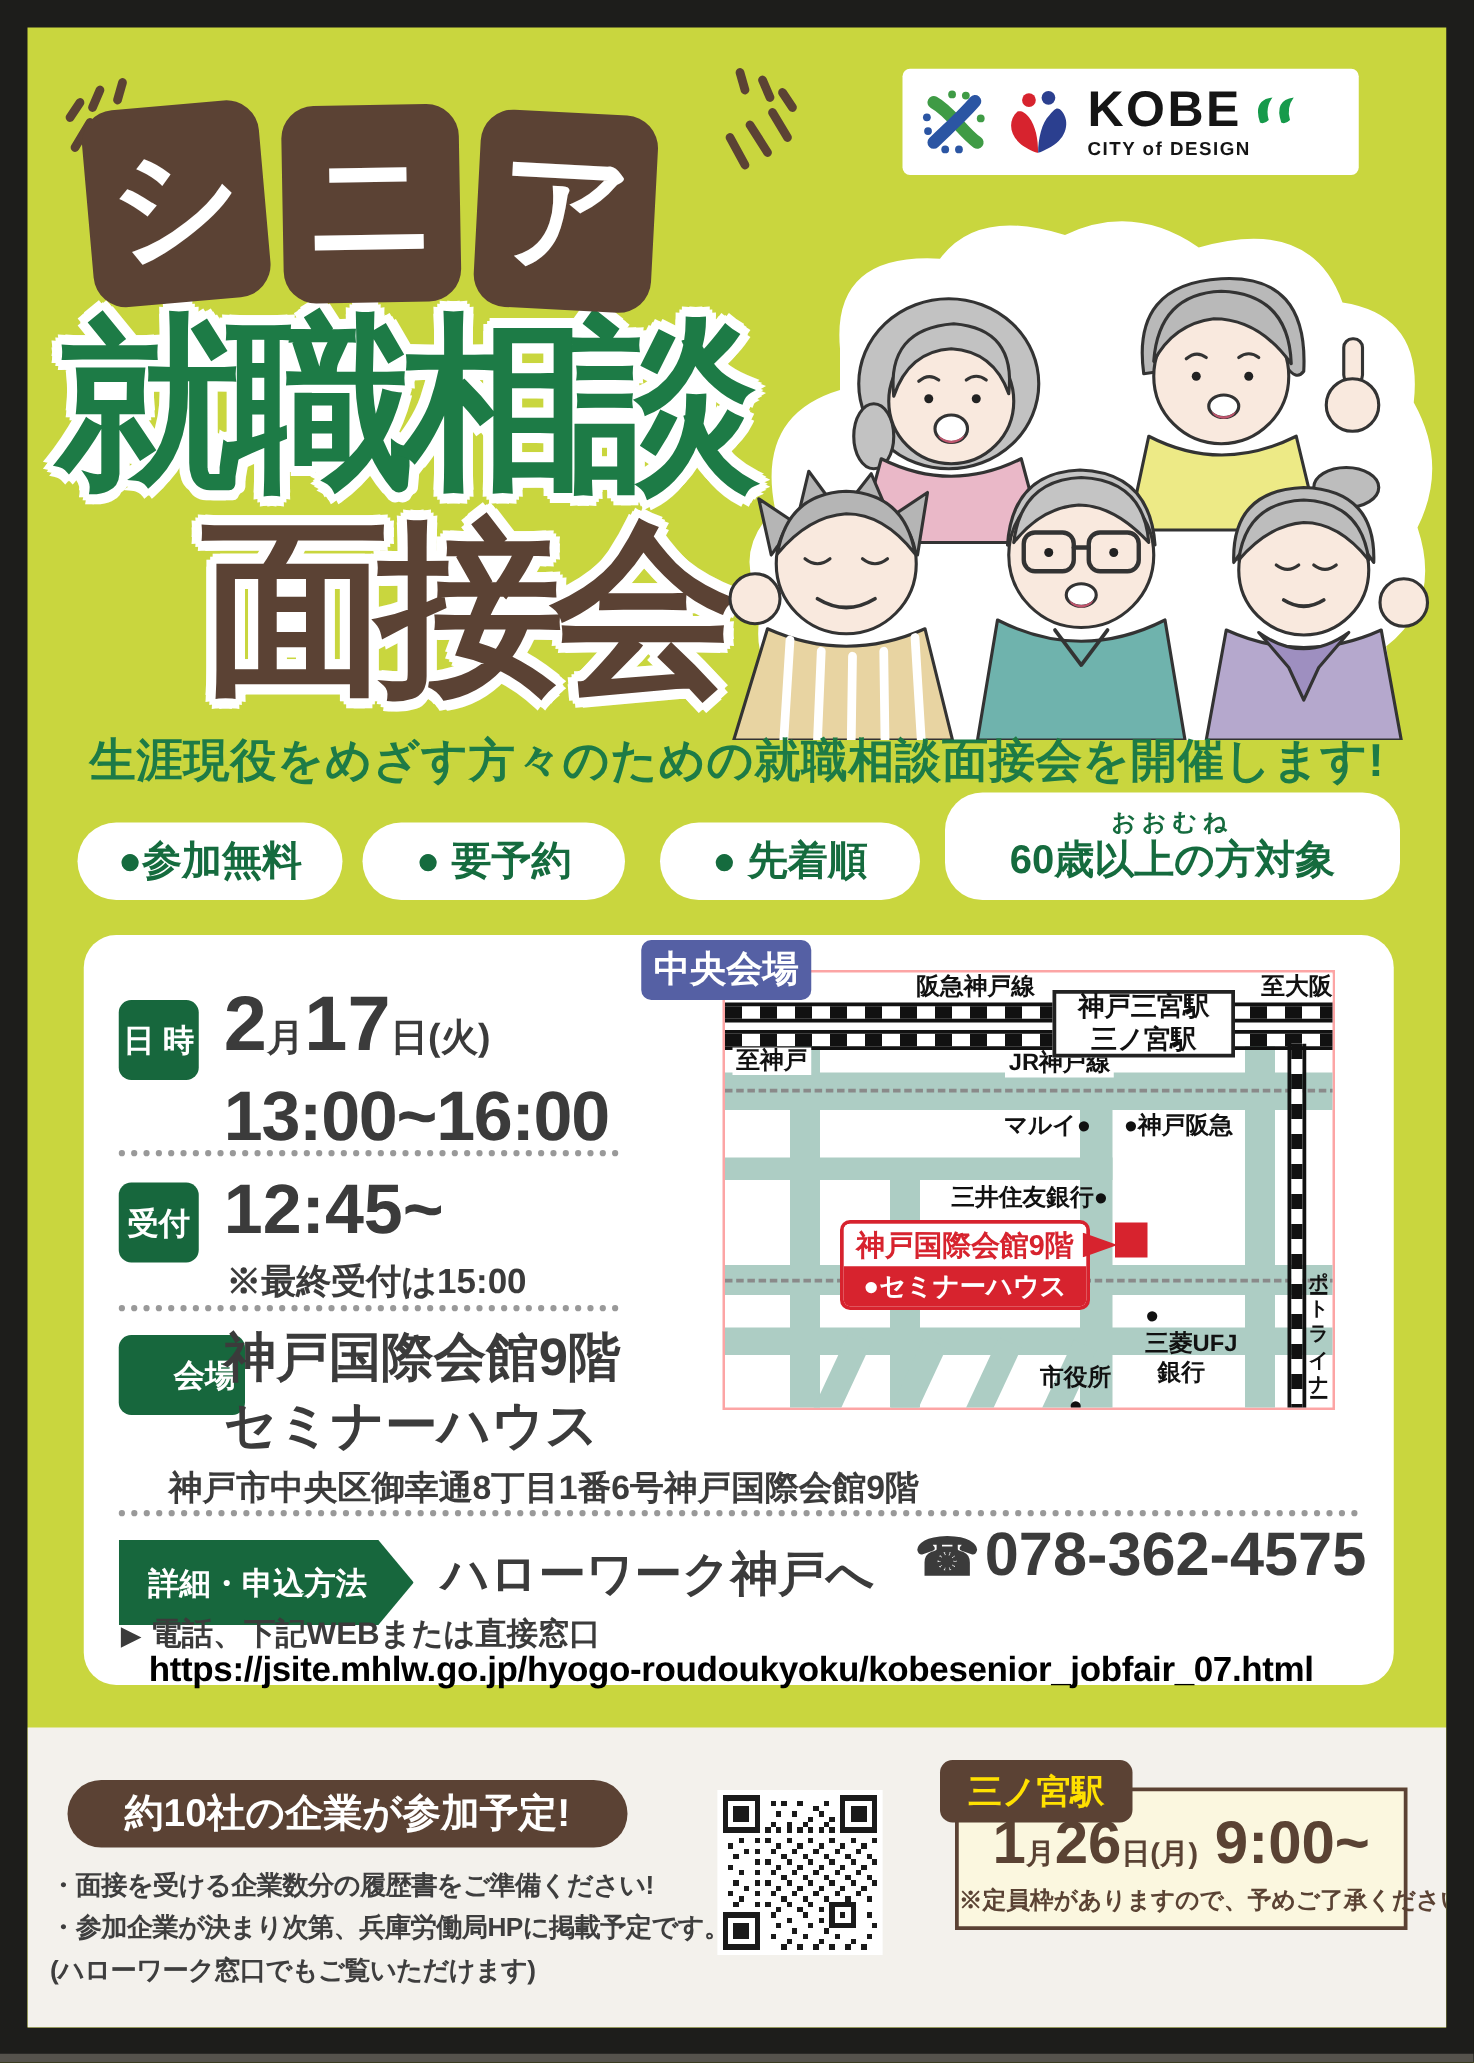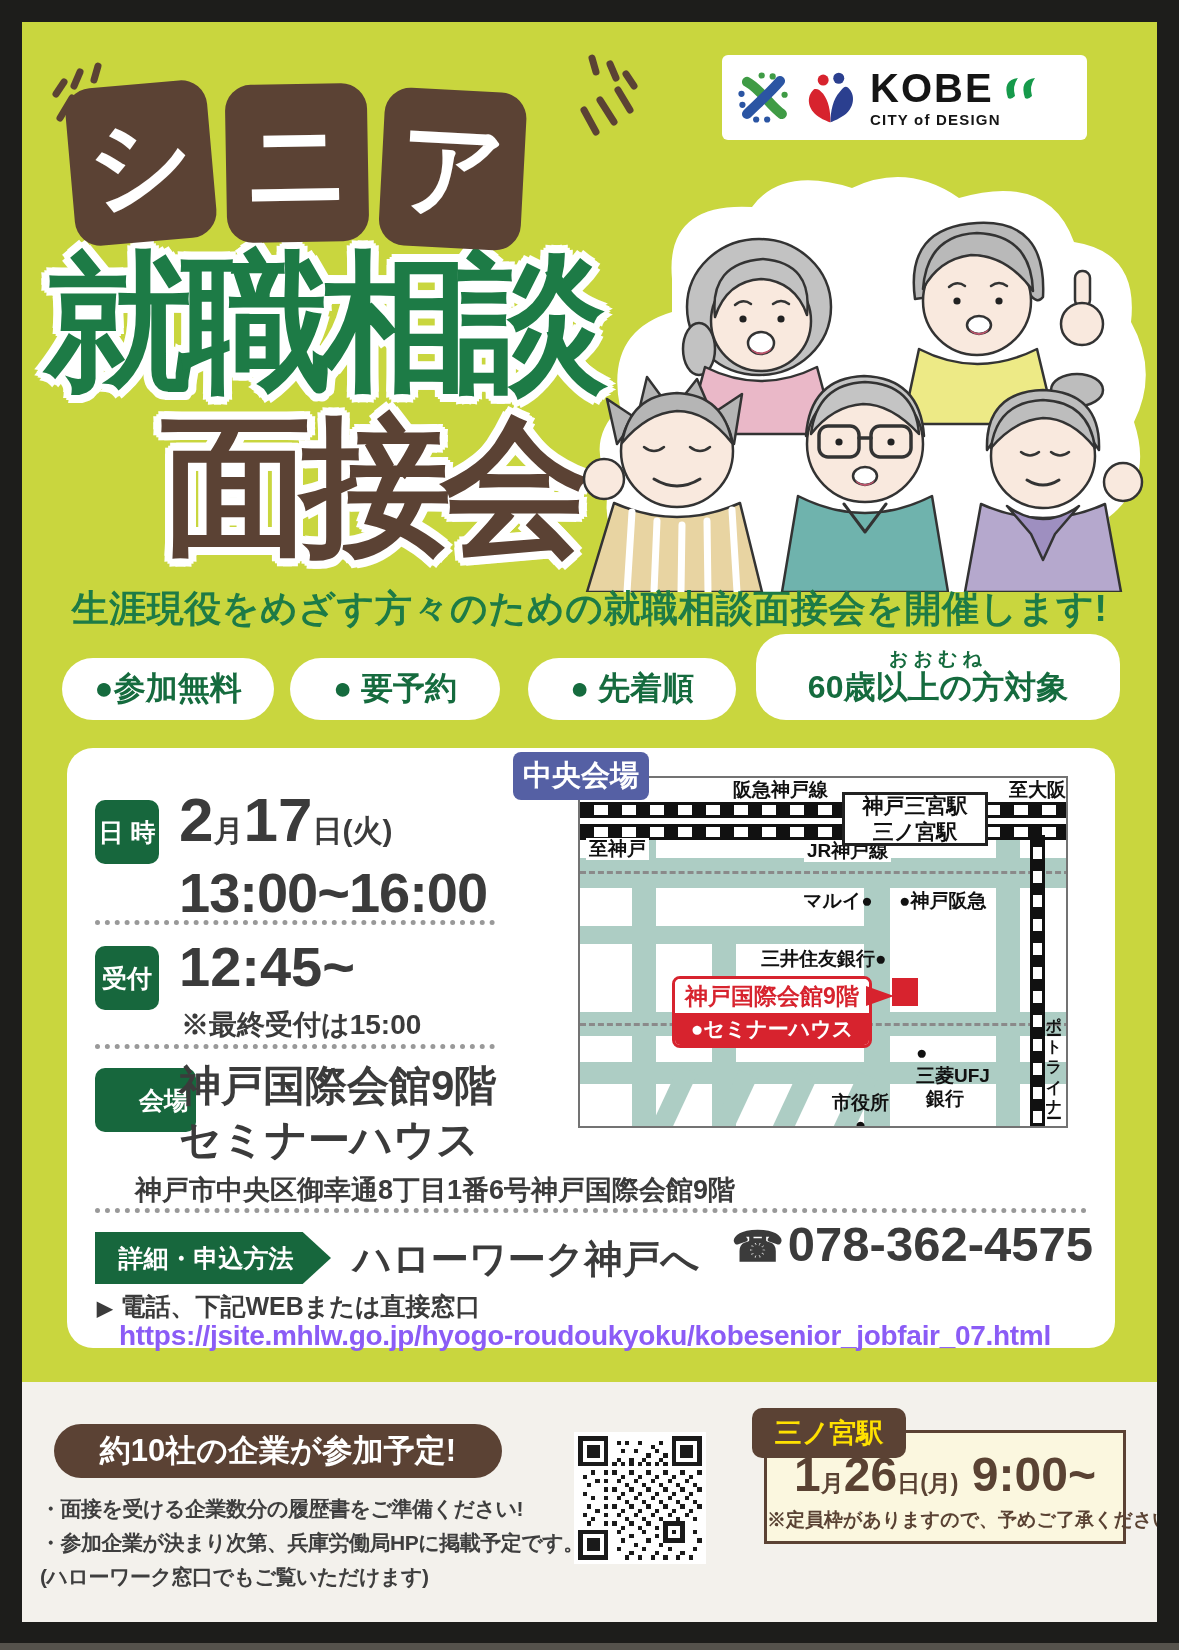--- a/index.html
+++ b/index.html
@@ -60,34 +60,34 @@
   .time-line{position:absolute;left:112px;top:112px;font-size:56px;font-weight:800;letter-spacing:-1px;color:#3b3b3b;}
   .dots{position:absolute;height:0;border-bottom:5px dotted #999;}
   .dots.d1{left:28px;top:172px;width:400px;}
   .dots.d2{left:28px;top:296px;width:400px;}
   .dots.d3{left:28px;top:460px;width:992px;}
   .rcpt-time{position:absolute;left:112px;top:186px;font-size:56px;font-weight:800;color:#3b3b3b;}
   .rcpt-note{position:absolute;left:114px;top:258px;font-size:28px;font-weight:700;color:#3b3b3b;}
   .venue1{position:absolute;left:112px;top:310px;font-size:42px;font-weight:800;color:#3b3b3b;}
   .venue2{position:absolute;left:112px;top:364px;font-size:42px;font-weight:800;color:#3b3b3b;}
   .address{position:absolute;left:68px;top:424px;font-size:27px;font-weight:600;color:#3b3b3b;}
-  .apply-badge{position:absolute;left:28px;top:484px;width:236px;height:52px;background:#17673d;color:#fff;
+  .apply-badge{position:absolute;left:28px;top:484px;width:236px;height:68px;background:#17673d;color:#fff;
     font-size:25px;font-weight:700;display:flex;align-items:center;justify-content:center;
     clip-path:polygon(0 0,88% 0,100% 50%,88% 100%,0 100%);padding-right:14px;box-sizing:border-box;}
   .apply-target{position:absolute;left:286px;top:486px;font-size:38px;font-weight:800;color:#3b3b3b;}
   .apply-phone{position:absolute;right:22px;top:468px;font-size:49px;font-weight:800;color:#3b3b3b;white-space:nowrap;}
   .apply-phone .ph-ic{font-size:42px;margin-right:4px;}
   .apply-note{position:absolute;left:30px;top:542px;font-size:25px;font-weight:600;color:#3b3b3b;}
   .apply-note .tri{font-size:20px;margin-right:8px;}
-  .apply-url{position:absolute;left:52px;top:572px;font-size:28px;font-weight:700;color:#8b5cf6;letter-spacing:-0.3px;}
+  .apply-url{position:absolute;left:52px;top:572px;font-size:28px;font-weight:700;color:#000000;letter-spacing:-0.3px;}
 
   
   .map-badge{position:absolute;left:446px;top:4px;width:136px;height:48px;background:#5560a4;border-radius:8px;
     color:#fff;font-size:29px;font-weight:800;display:flex;align-items:center;justify-content:center;z-index:7;}
-  .map{position:absolute;left:511px;top:28px;width:490px;height:352px;background:#fff;border:2px solid #737373;
+  .map{position:absolute;left:511px;top:28px;width:490px;height:352px;background:#fff;border:2px solid #fca5a5;
     box-sizing:border-box;overflow:hidden;z-index:5;}
   .road{position:absolute;background:#adcdc4;}
   .rail-h{position:absolute;left:0;width:490px;height:10px;border-top:3px solid #111;border-bottom:3px solid #111;
     background:repeating-linear-gradient(90deg,#111 0 14px,#fff 14px 28px);}
   .rail-v{position:absolute;top:57px;width:9px;height:295px;border-left:3px solid #111;border-right:3px solid #111;
     background:repeating-linear-gradient(180deg,#111 0 12px,#fff 12px 24px);}
   .dashline{position:absolute;height:0;border-top:3px dashed #8a8a8a;}
   .mlabel{position:absolute;font-size:19px;font-weight:700;color:#111;background:#fff;padding:0 3px;white-space:nowrap;line-height:1.15;}
   .mlabel.no-bg{background:transparent;}
   .station-box{position:absolute;left:262px;top:14px;width:146px;height:54px;background:#fff;border:3px solid #222;

